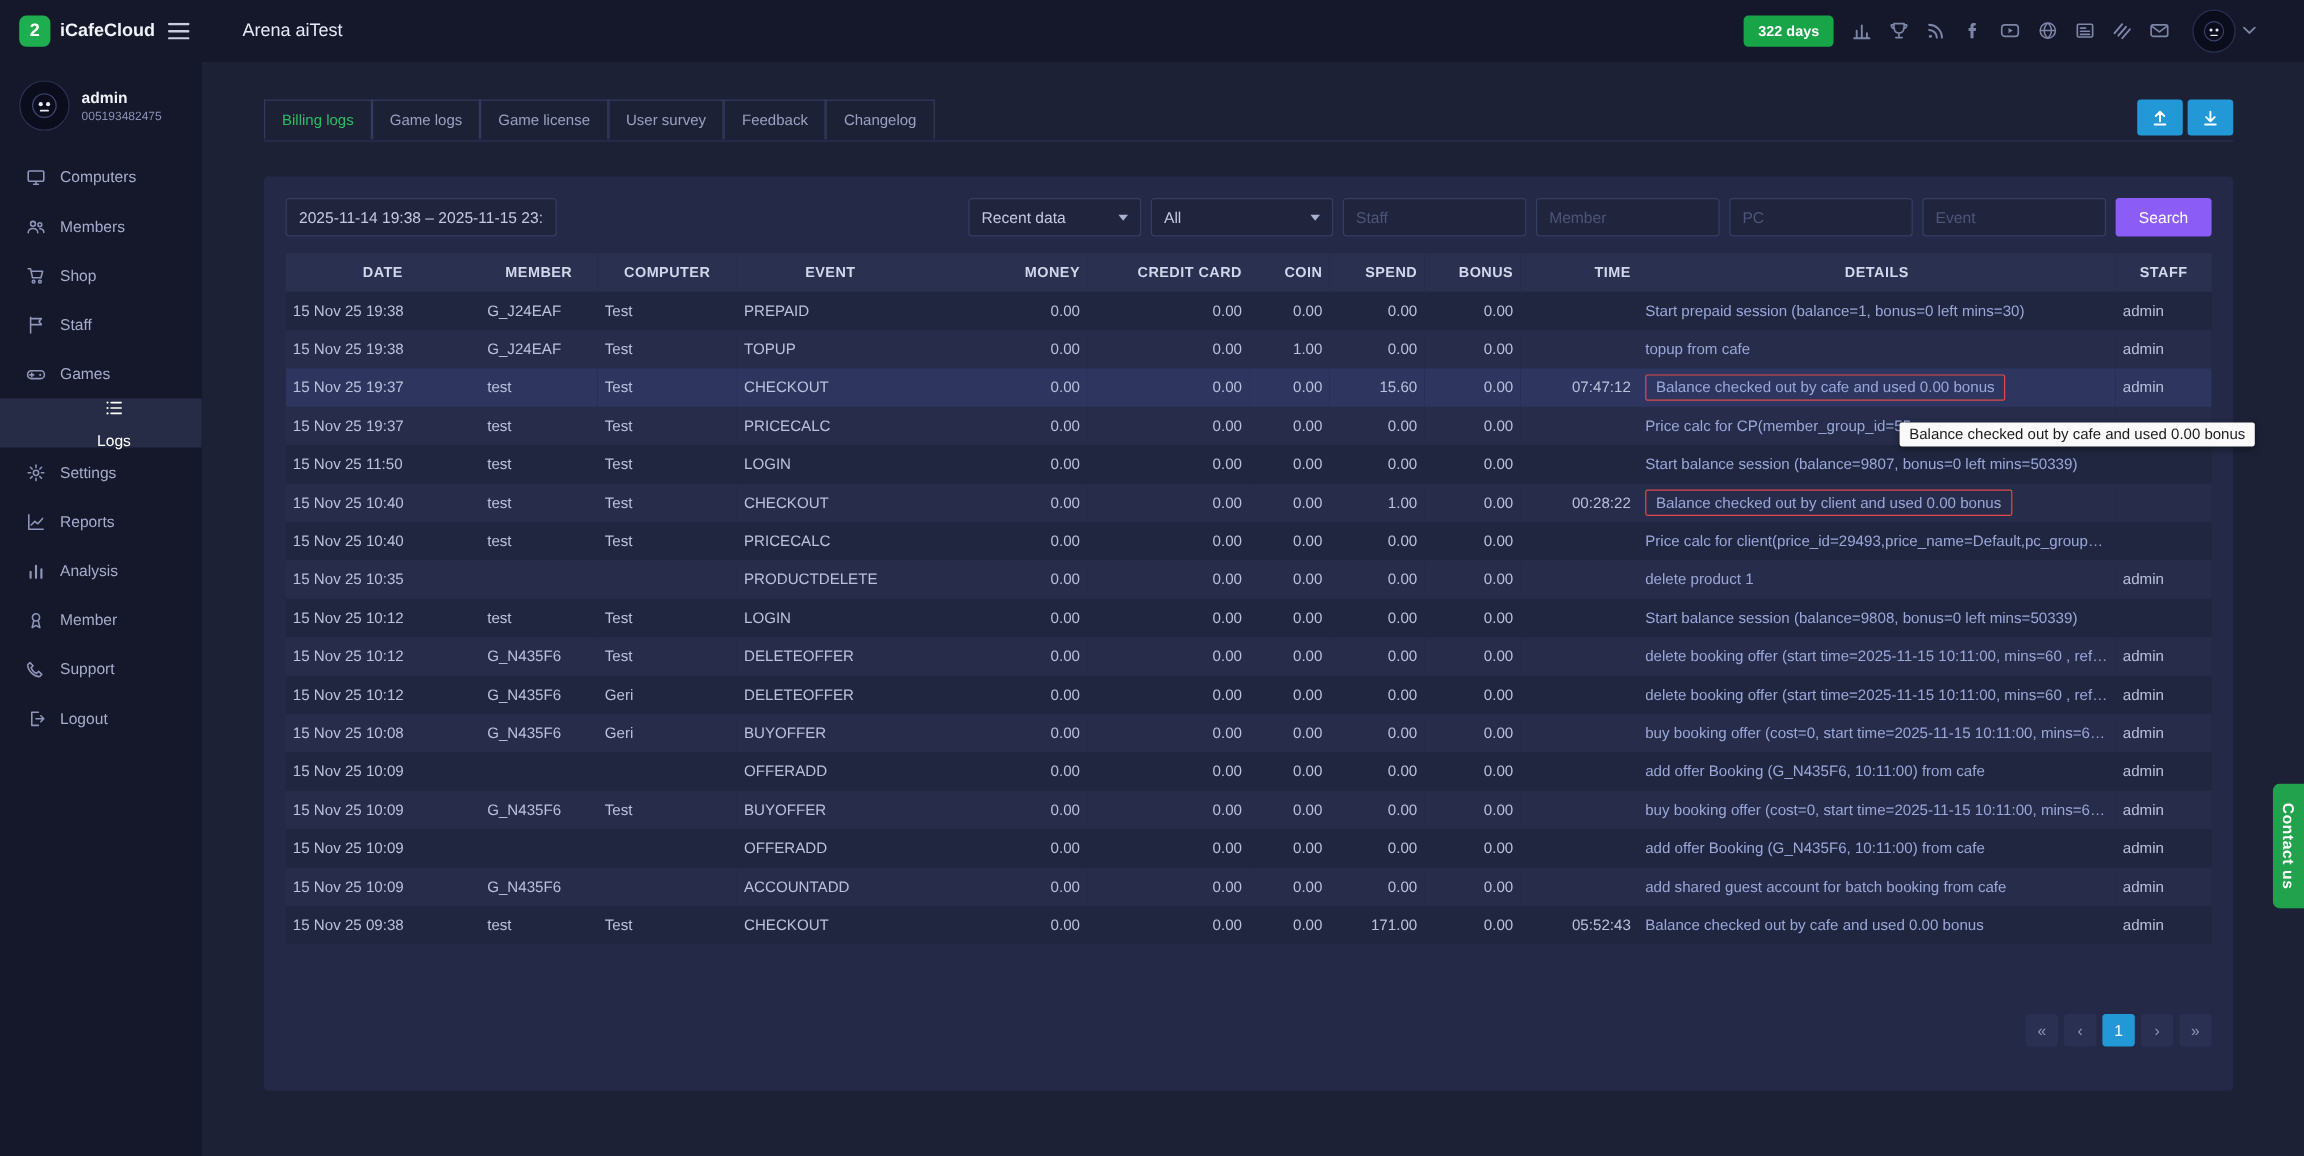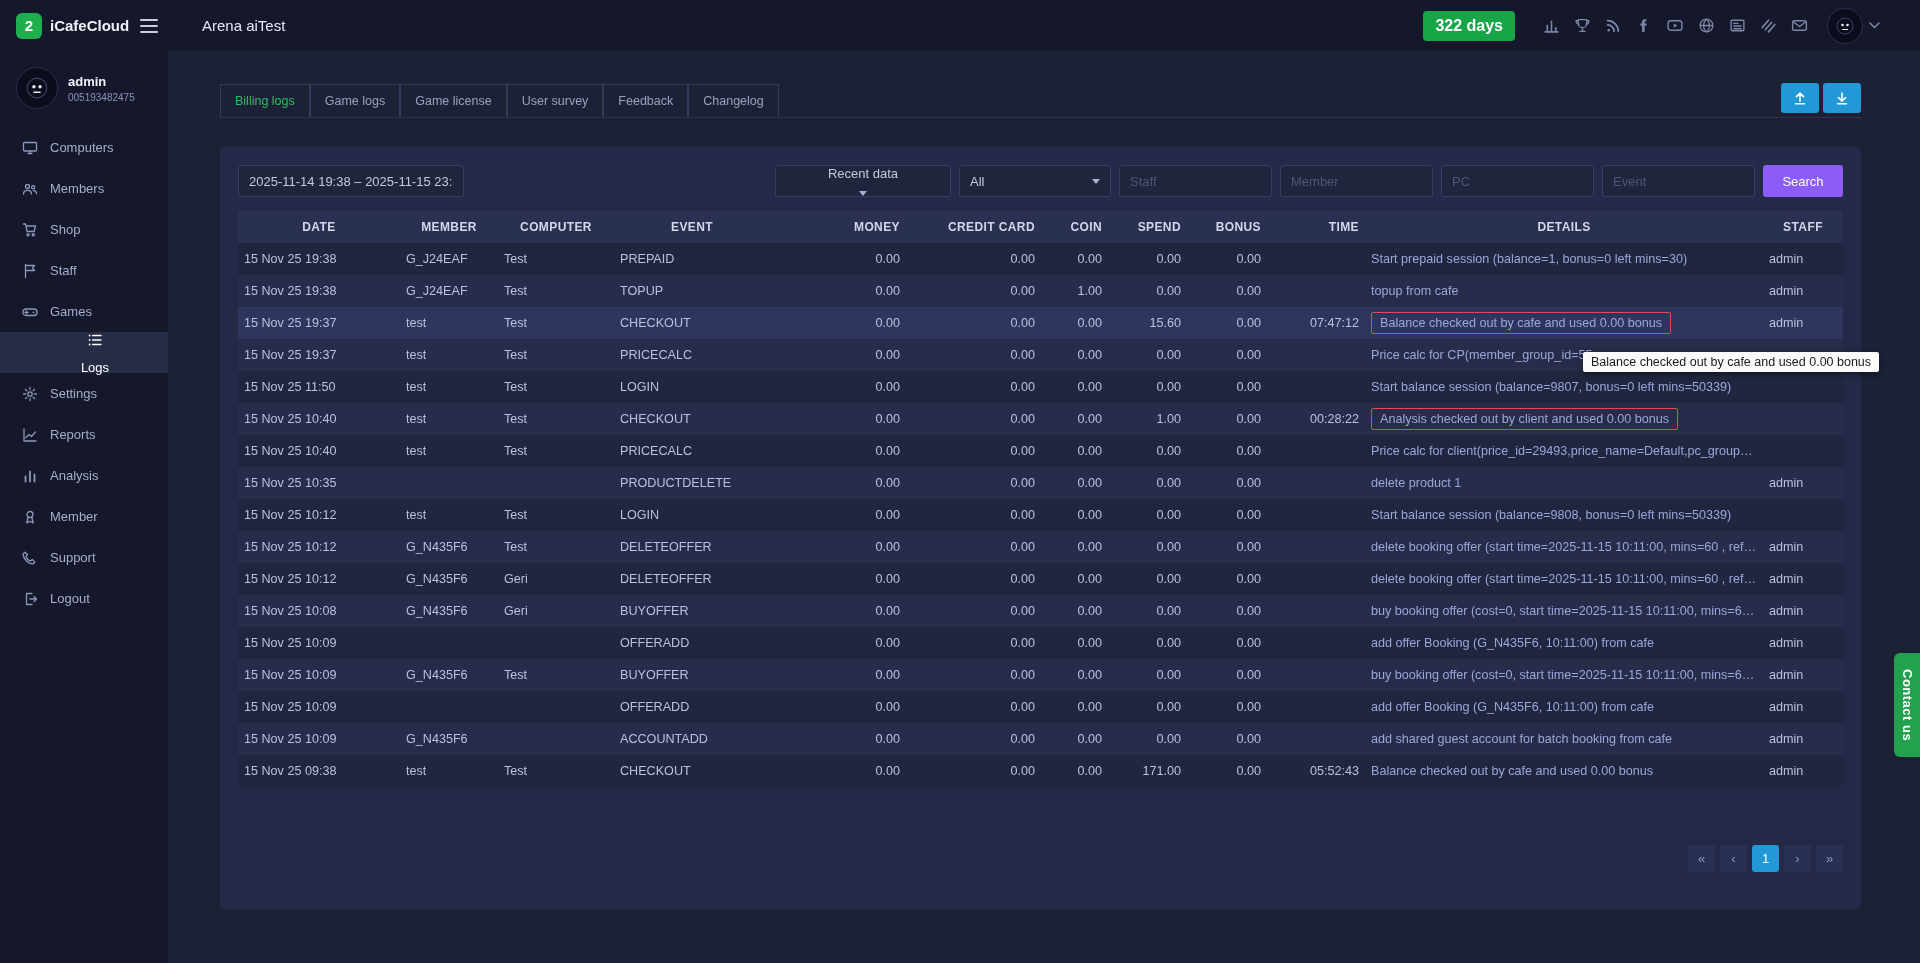--- a/index.html
+++ b/index.html
@@ -19,22 +19,22 @@
   .logomark {
     width:26px; height:26px; background:#1fae4f; border-radius:6px;
     color:#fff; font-weight:bold; font-size:15px;
     display:flex; align-items:center; justify-content:center;
   }
   .logotext { color:#f0f2fa; font-size:15px; font-weight:bold; }
   .hamburger { margin-left:auto; margin-right:10px; cursor:pointer; color:#c9cde2; display:flex; }
   .cafe-title { margin-left:34px; color:#e6e9f5; font-size:15px; }
   .topbar-right { margin-left:auto; display:flex; align-items:center; padding-right:40px; }
   .days-badge {
-    background:#17a547; color:#fff; font-size:16px; font-weight:bold;
-    padding:6px 12px; border-radius:4px; margin-right:26px;
+    background:#17a547; color:#fff; font-size:12px; font-weight:bold;
+    padding:6px 12px; border-radius:4px; margin-right:13px;
   }
   .top-icons { display:flex; align-items:center; gap:11px; color:#7e86a8; }
   .top-icons .ticon { display:flex; align-items:center; justify-content:center; width:20px; height:20px; cursor:pointer; }
   .avatar {
     width:36px; height:36px; border-radius:50%; background:#0b0d1c;
     border:1px solid #2a3052; margin-left:18px; cursor:pointer;
     display:flex; align-items:center; justify-content:center;
   }
   .chev { margin-left:6px; color:#7e86a8; display:flex; cursor:pointer; }
   
@@ -53,21 +53,21 @@
   .side-item {
     display:flex; align-items:center; gap:12px; height:41px;
     padding-left:22px; cursor:pointer; color:#a6adcc; font-size:13px;
   }
   .side-item.active { background:#262c45; color:#ffffff;flex-direction:column; }
   .sicon { display:flex; width:16px; height:16px; color:#8f96b8; }
   .side-item.active .sicon { color:#ffffff; }
   
   .content { margin-left:168px; padding:83px 0 0 52px; }
   .tabs-row {
-    width:1641px; display:flex; align-items:center;
+    width:1641px; display:flex; align-items:flex-start;
     border-bottom:1px solid #2c3252; height:35px;
   }
   .tab {
     border:1px solid #343a5e; border-bottom:none; background:transparent;
     color:#9aa1c0; font-size:12.5px; padding:9px 14px; cursor:pointer;
     white-space:nowrap;
   }
   .tab.active { color:#2ebd62; }
   .io-btns { margin-left:auto; display:flex; gap:4px; margin-bottom:4px; }
   .io-btn {
@@ -84,21 +84,21 @@
     width:226px; height:32px; background:#20253d; border:1px solid #363d63;
     border-radius:3px; color:#c3c9e0; font-size:13px; padding:0 10px;
     font-family:"Liberation Sans","DejaVu Sans",sans-serif;
   }
   .spacer { flex:1; }
   .select {
     height:32px; background:#20253d; border:1px solid #363d63; border-radius:3px;
     display:flex; align-items:center; justify-content:space-between;
     padding:0 10px; color:#c3c9e0; font-size:13px; cursor:pointer;
   }
-  .sel-recent { width:176px;flex-direction:column; } .sel-all { width:152px; }
+  .sel-recent { width:144px; } .sel-all { width:152px; }
   .caret { width:0; height:0; border-left:4px solid transparent; border-right:4px solid transparent; border-top:5px solid #aab1cf; }
   .f-input {
     width:153px; height:32px; background:#20253d; border:1px solid #363d63;
     border-radius:3px; color:#c3c9e0; font-size:13px; padding:0 10px;
     font-family:"Liberation Sans","DejaVu Sans",sans-serif;
   }
   .f-input::placeholder { color:#4d5578; }
   .search-btn {
     width:80px; height:32px; background:#8b5cf6; color:#fff; border:none;
     border-radius:3px; font-size:13px; cursor:pointer;
@@ -528,21 +528,21 @@
                 <td>15 Nov 25 10:40</td>
                 <td>test</td>
                 <td>Test</td>
                 <td>CHECKOUT</td>
                 <td class="num">0.00</td>
                 <td class="num">0.00</td>
                 <td class="num">0.00</td>
                 <td class="num">1.00</td>
                 <td class="num">0.00</td>
                 <td class="num">00:28:22</td>
-                <td class="details"><span class="flag">Analysis checked out by client and used 0.00 bonus</span></td>
+                <td class="details"><span class="flag">Balance checked out by client and used 0.00 bonus</span></td>
                 <td></td>
               </tr>
               <tr>
                 <td>15 Nov 25 10:40</td>
                 <td>test</td>
                 <td>Test</td>
                 <td>PRICECALC</td>
                 <td class="num">0.00</td>
                 <td class="num">0.00</td>
                 <td class="num">0.00</td>

